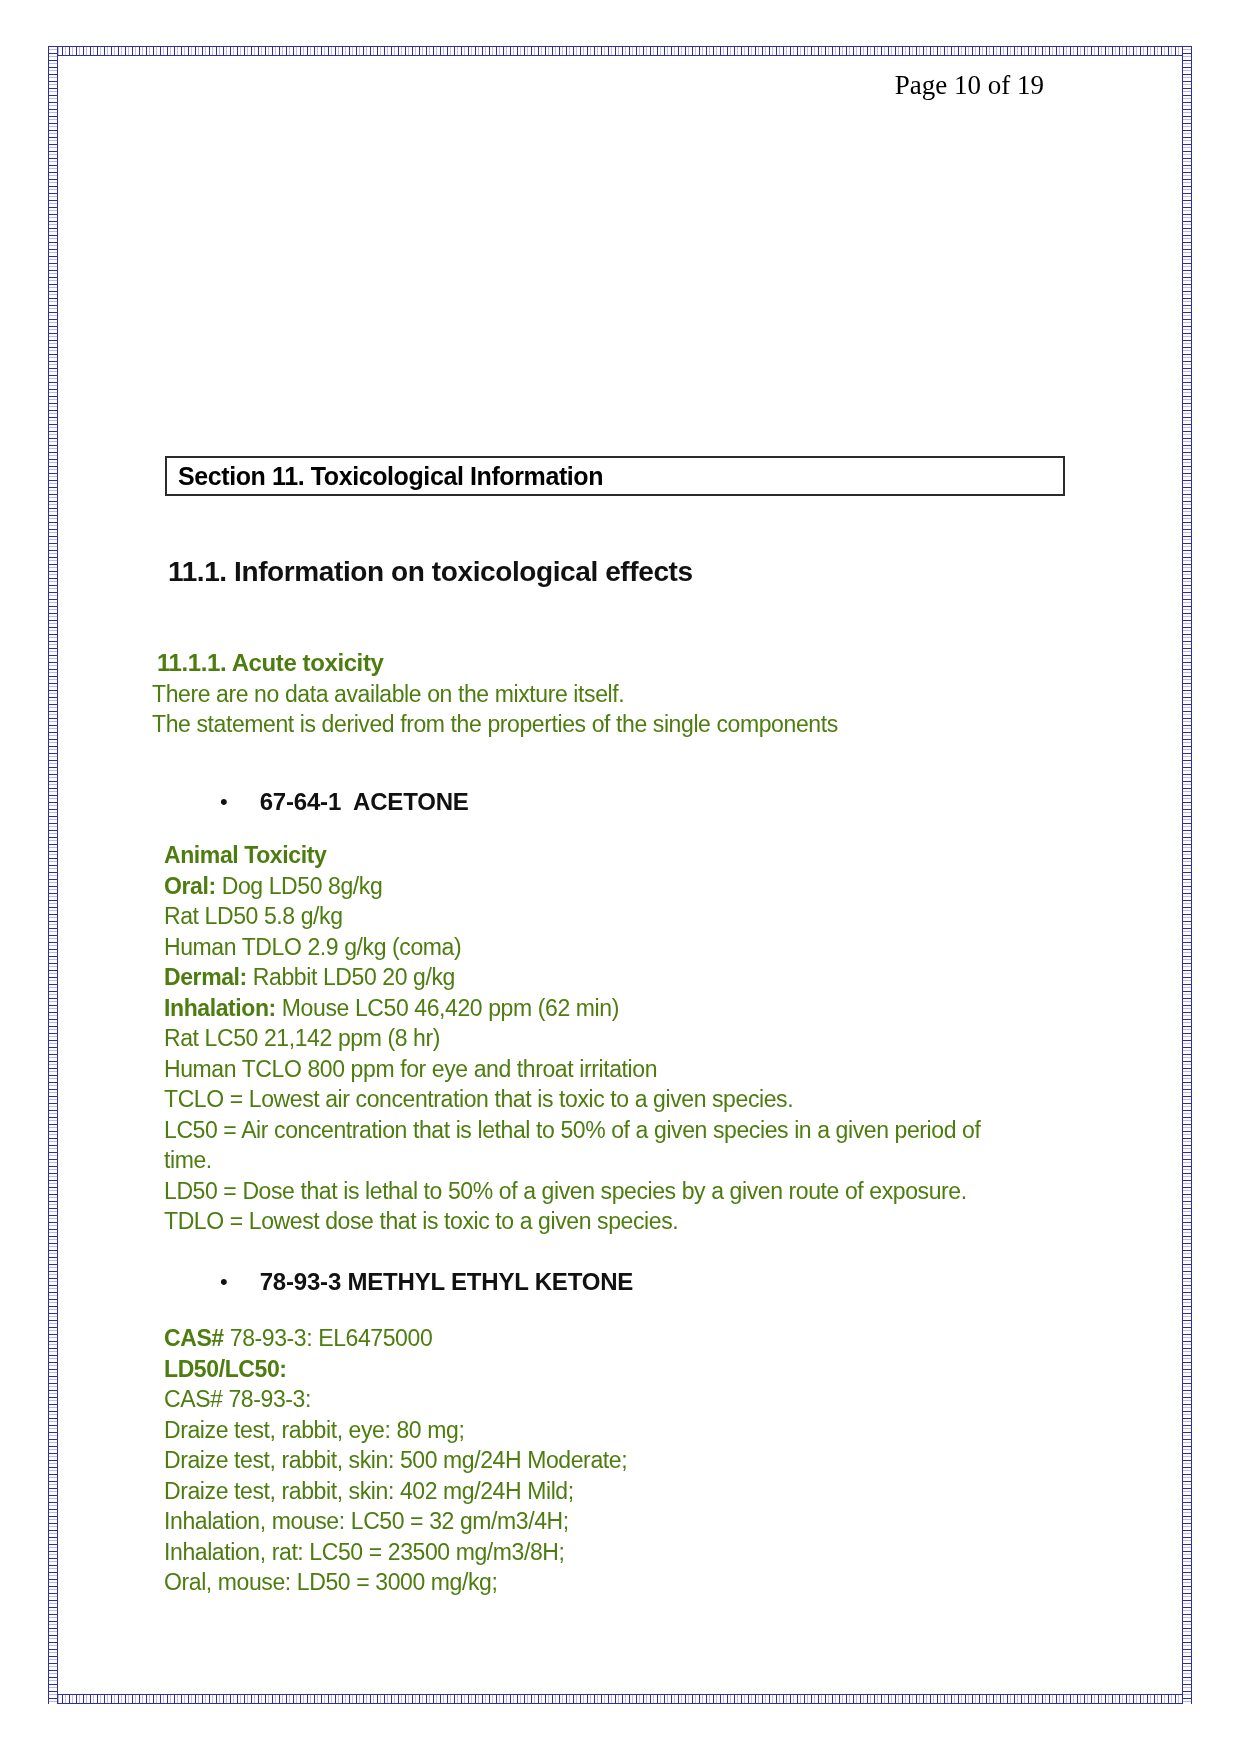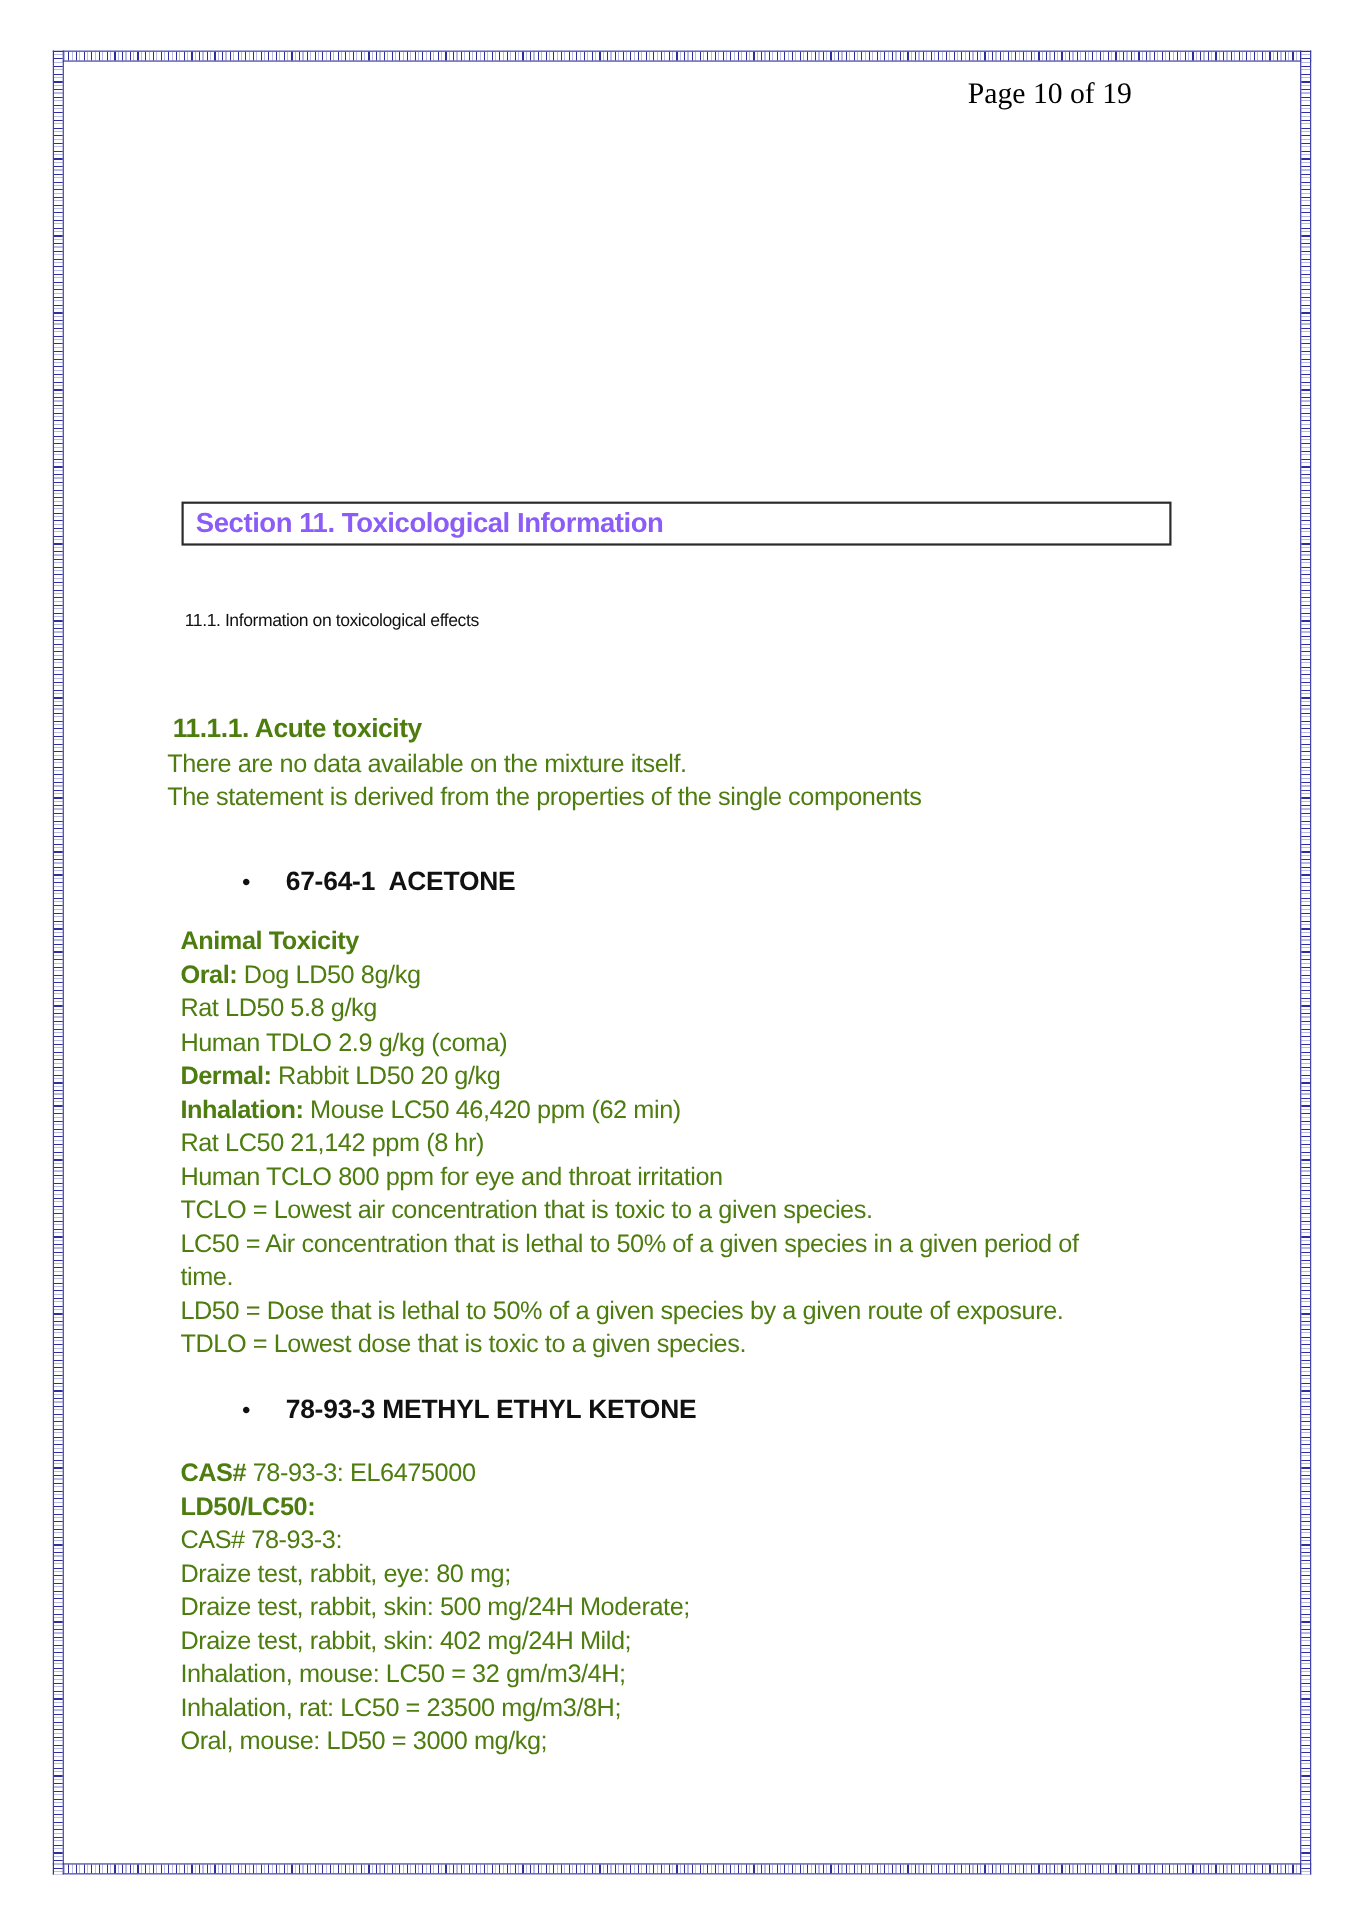--- a/index.html
+++ b/index.html
@@ -22,37 +22,37 @@
     top:46px;bottom:50px;width:10px;
     border-left:1px solid #2e2e9e;border-right:1px solid #2e2e9e;
     background:repeating-linear-gradient(180deg,#2e2e9e 0 1px,#ffffff 1px 3px,#b9b9e6 3px 4px,#ffffff 4px 7px);
   }
   .stitch-top{top:46px;}
   .stitch-bottom{bottom:50px;}
   .stitch-left{left:48px;}
   .stitch-right{right:48px;}
 
   .page-number{
-    position:absolute;top:70px;right:211px;
+    position:absolute;top:70px;right:196px;
     font-family:"Liberation Serif", serif;
     font-size:27px;color:#000;
   }
   .section-box{
     position:absolute;left:165px;top:456px;width:900px;height:40px;
     box-sizing:border-box;border:2px solid #2b2b2b;
     display:flex;align-items:center;
     padding-left:11px;
     background:#fff;
   }
   .section-box .title{
-    font-weight:bold;font-size:25px;letter-spacing:-0.4px;color:#8b5cf6;text-align:center;
+    font-weight:bold;font-size:25px;letter-spacing:-0.4px;color:#000000;text-align:center;
   }
   .subsection{
     position:absolute;left:168px;top:556px;
-    font-weight:normal;font-size:16px;letter-spacing:-0.4px;color:#111;
+    font-weight:bold;font-size:28px;letter-spacing:-0.4px;color:#111;
   }
   .block{
     position:absolute;left:152px;width:900px;
     font-size:23px;letter-spacing:-0.4px;line-height:30.5px;color:#4d7c0f;
   }
   .block .line{white-space:pre-wrap;}
   .b{font-weight:bold;margin-left:12px;}
   .acute-block{top:648px;}
   .acute-heading{font-weight:bold;padding-left:5px;font-size:24px;}
   .animal-block{top:840px;}

